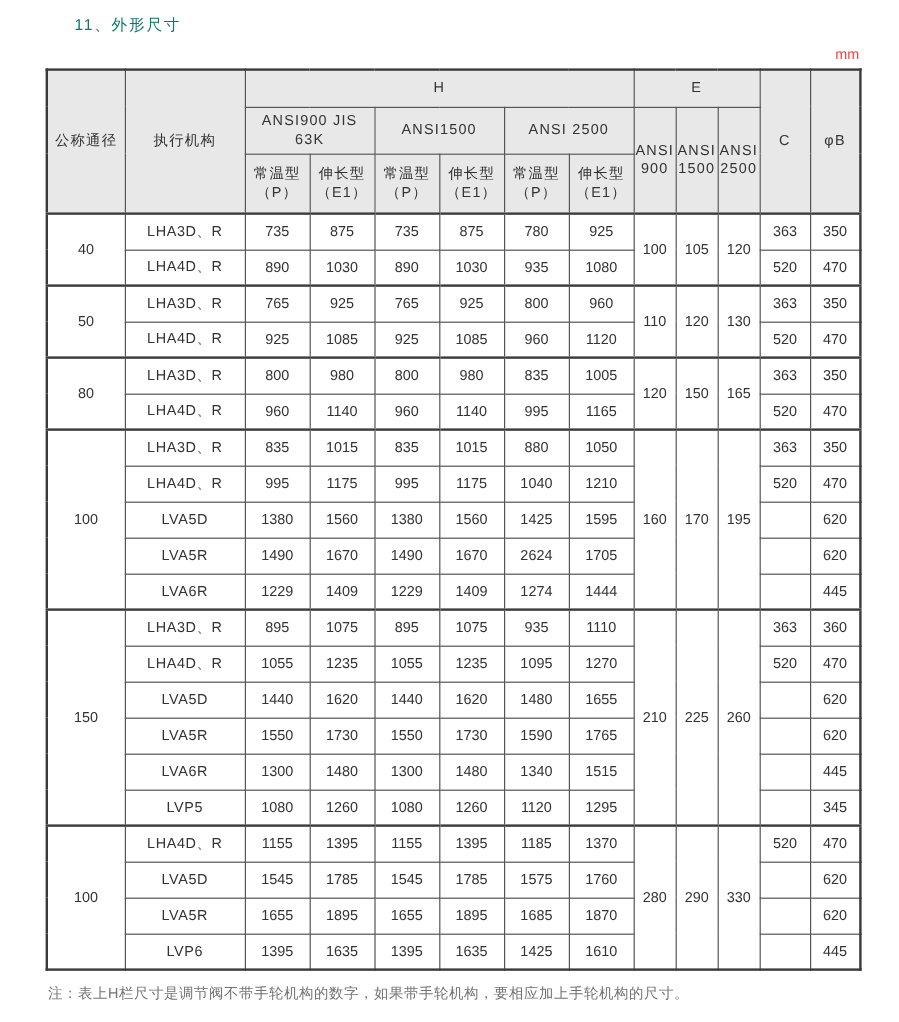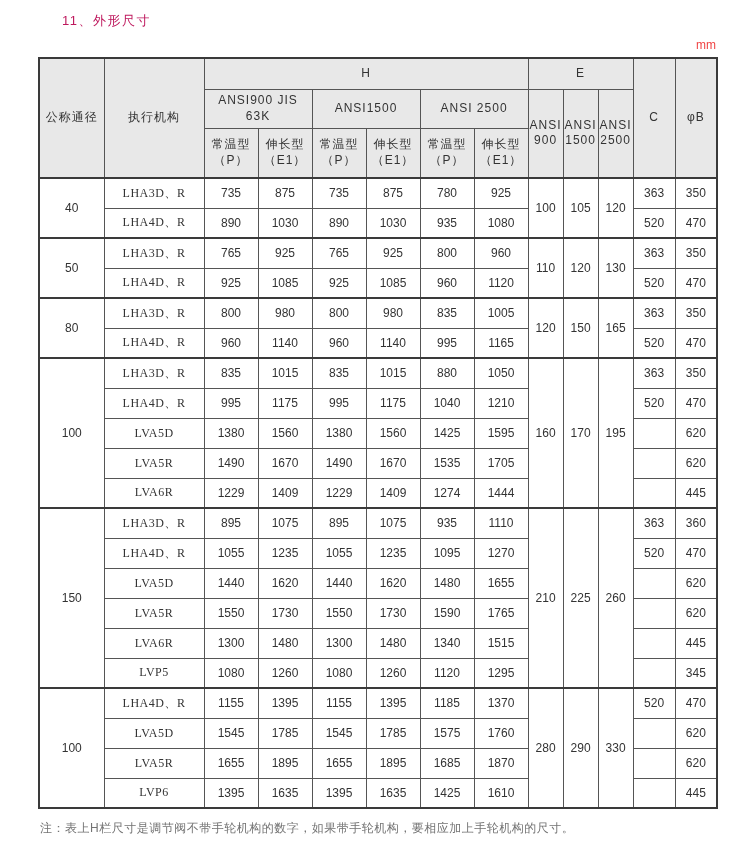--- a/index.html
+++ b/index.html
@@ -5,21 +5,21 @@
   * { box-sizing: border-box; margin: 0; padding: 0; }
   html, body { background: #ffffff; }
   body {
     width: 749px; height: 852px;
     position: relative;
     font-family: "Liberation Sans", "DejaVu Sans", sans-serif;
     color: #333333;
   }
   .page-title {
     position: absolute; left: 62px; top: 12px;
-    font-size: 13px; letter-spacing: 1.5px; color: #be185d;
+    font-size: 13px; letter-spacing: 1.5px; color: #0f766e;
   }
   .unit-label {
     position: absolute; left: 38px; top: 38px; width: 678px;
     text-align: right; font-size: 12px; color: #ef4444;
   }
   table.dim-table {
     position: absolute; left: 38px; top: 57px;
     width: 678px; border-collapse: collapse; table-layout: fixed;
     border: 2px solid #3a3a3a;
   }
@@ -32,21 +32,21 @@
   .dim-table thead th {
     background: #e8e8e8;
     white-space: pre-line; line-height: 1.3;
     letter-spacing: 1px;
   }
   .dim-table thead tr.hrow1 { height: 31px; }
   .dim-table thead tr.hrow2 { height: 39px; }
   .dim-table thead tr.hrow3 { height: 50px; }
   .dim-table tbody tr { height: 30px; }
   .dim-table tbody tr.group-start td { border-top: 2px solid #3a3a3a; }
-  .dim-table tbody td.actuator-cell { letter-spacing: 0.5px; font-family: Liberation Serif, serif; }
+  .dim-table tbody td.actuator-cell { letter-spacing: 0.5px; }
   .page-note {
     position: absolute; left: 40px; top: 820px;
     font-size: 12px; letter-spacing: 0.5px; color: #737373;
   }
 </style>
 </head>
 <body>
 
 <div class="page-title">11、外形尺寸</div>
 <div class="unit-label">mm</div>
@@ -217,21 +217,21 @@
         <td>1595</td>
         <td></td>
         <td>620</td>
       </tr>
       <tr>
         <td class="actuator-cell">LVA5R</td>
         <td>1490</td>
         <td>1670</td>
         <td>1490</td>
         <td>1670</td>
-        <td>1535</td>
+        <td>2624</td>
         <td>1705</td>
         <td></td>
         <td>620</td>
       </tr>
       <tr>
         <td class="actuator-cell">LVA6R</td>
         <td>1229</td>
         <td>1409</td>
         <td>1229</td>
         <td>1409</td>

